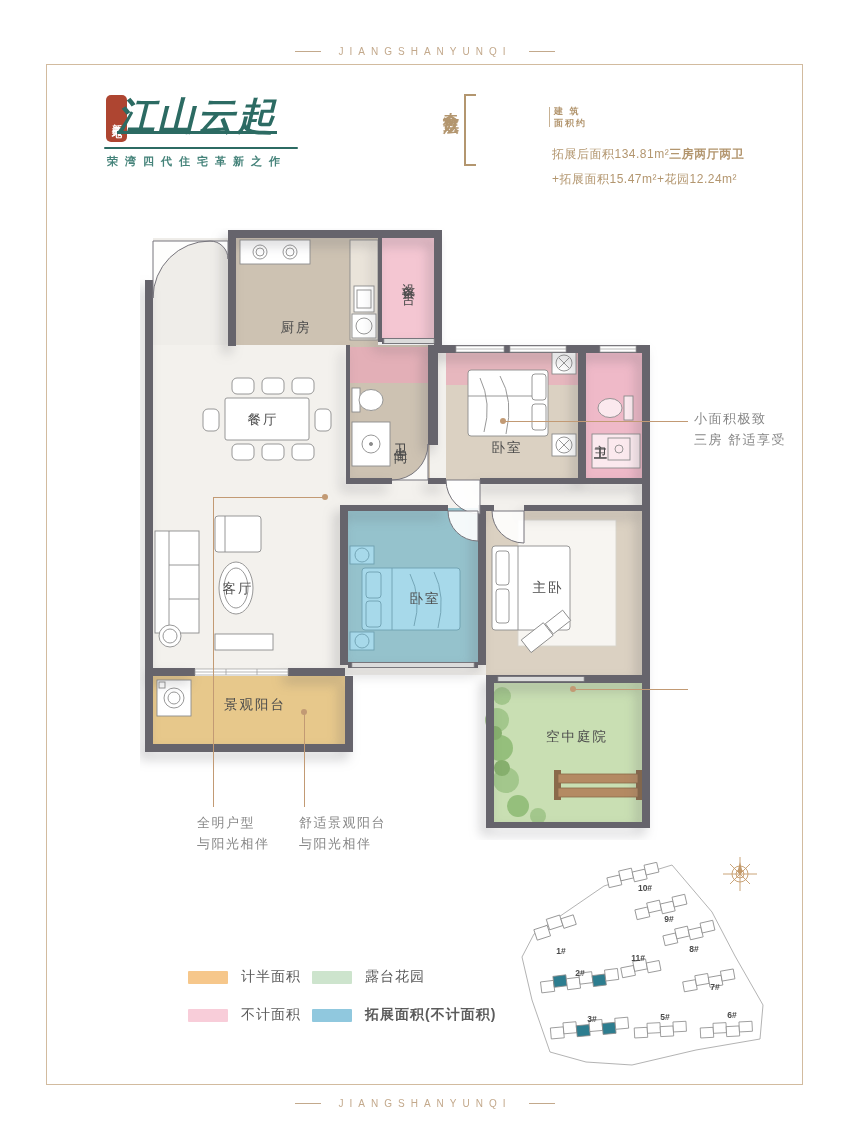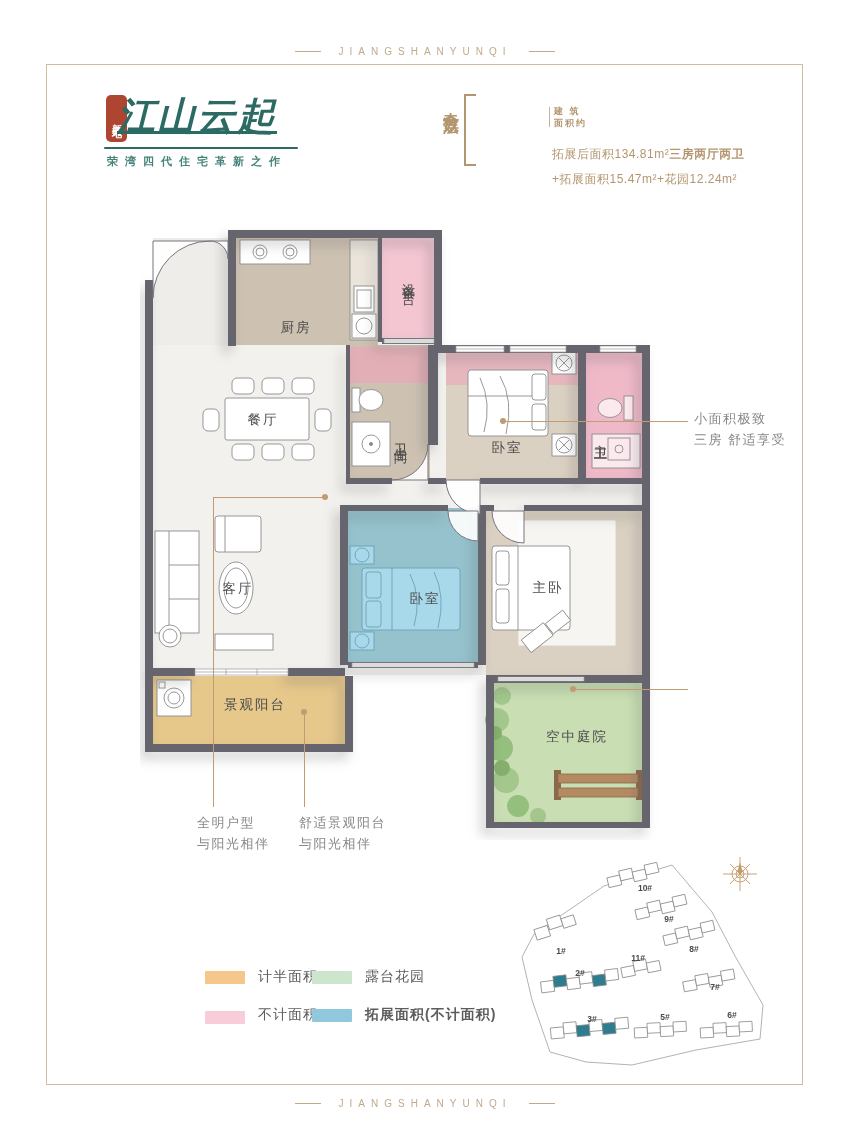--- a/index.html
+++ b/index.html
@@ -300,29 +300,29 @@
   </div>
   <div class="ann-text" style="left:197px; top:812px;">
     <span>全明户型</span>
     <span>与阳光相伴</span>
   </div>
   <div class="ann-text" style="left:299px; top:812px;">
     <span>舒适景观阳台</span>
     <span>与阳光相伴</span>
   </div>
 
-  <div class="legend-item" style="left:188px; top:968px;margin-left:17px;">
+  <div class="legend-item" style="left:188px; top:968px;">
     <span class="legend-swatch" style="background-color: rgb(246, 199, 139);"></span>
     <span class="legend-label">计半面积</span>
   </div>
   <div class="legend-item" style="left:312px; top:968px;">
     <span class="legend-swatch" style="background-color: rgb(205, 228, 205);"></span>
     <span class="legend-label">露台花园</span>
   </div>
-  <div class="legend-item" style="left:205px; top:1006px;align-items:flex-end;">
+  <div class="legend-item" style="left:188px; top:1006px;">
     <span class="legend-swatch" style="background-color: rgb(248, 205, 217);"></span>
     <span class="legend-label">不计面积</span>
   </div>
   <div class="legend-item" style="left:312px; top:1006px;font-weight:bold;">
     <span class="legend-swatch" style="background-color: rgb(144, 200, 222);"></span>
     <span class="legend-label">拓展面积(不计面积)</span>
   </div>
 
   <svg class="siteplan" width="290" height="228" viewBox="0 0 290 228">
     <polygon points="168,3 100,24 30,72 18,95 28,138 46,190 82,200 128,203 192,188 256,177 259,143 231,94 208,50" fill="none" stroke="#a0a0a0" stroke-width="0.8"></polygon>

